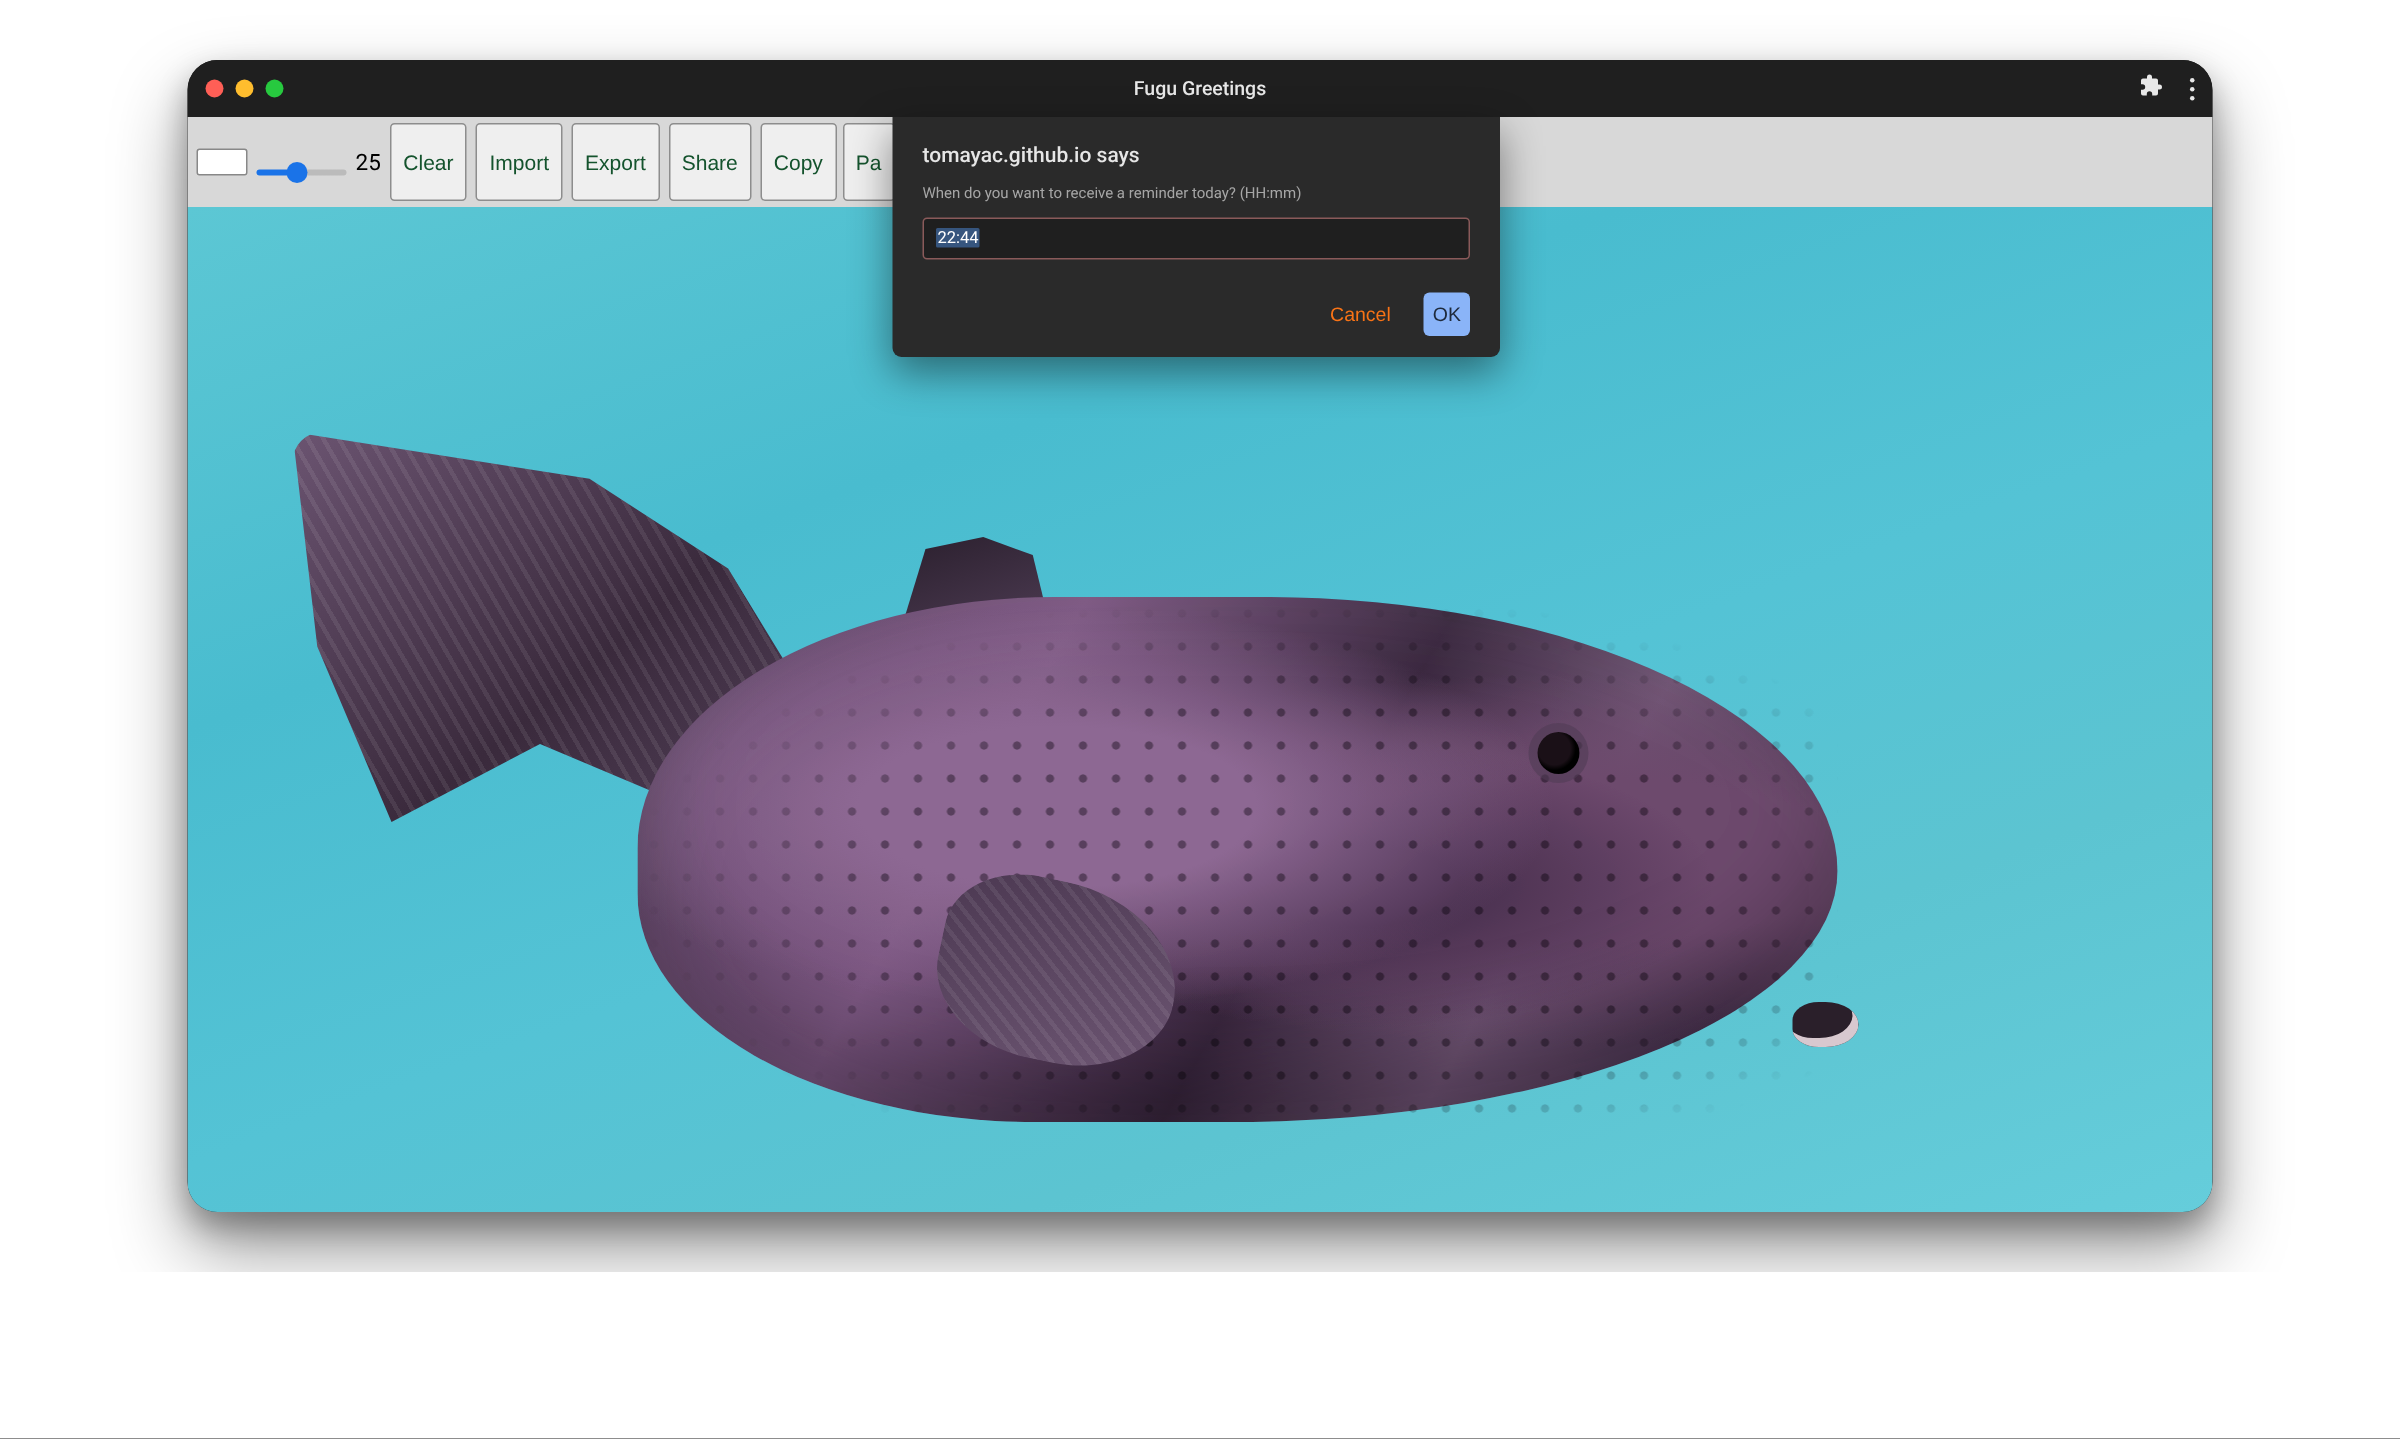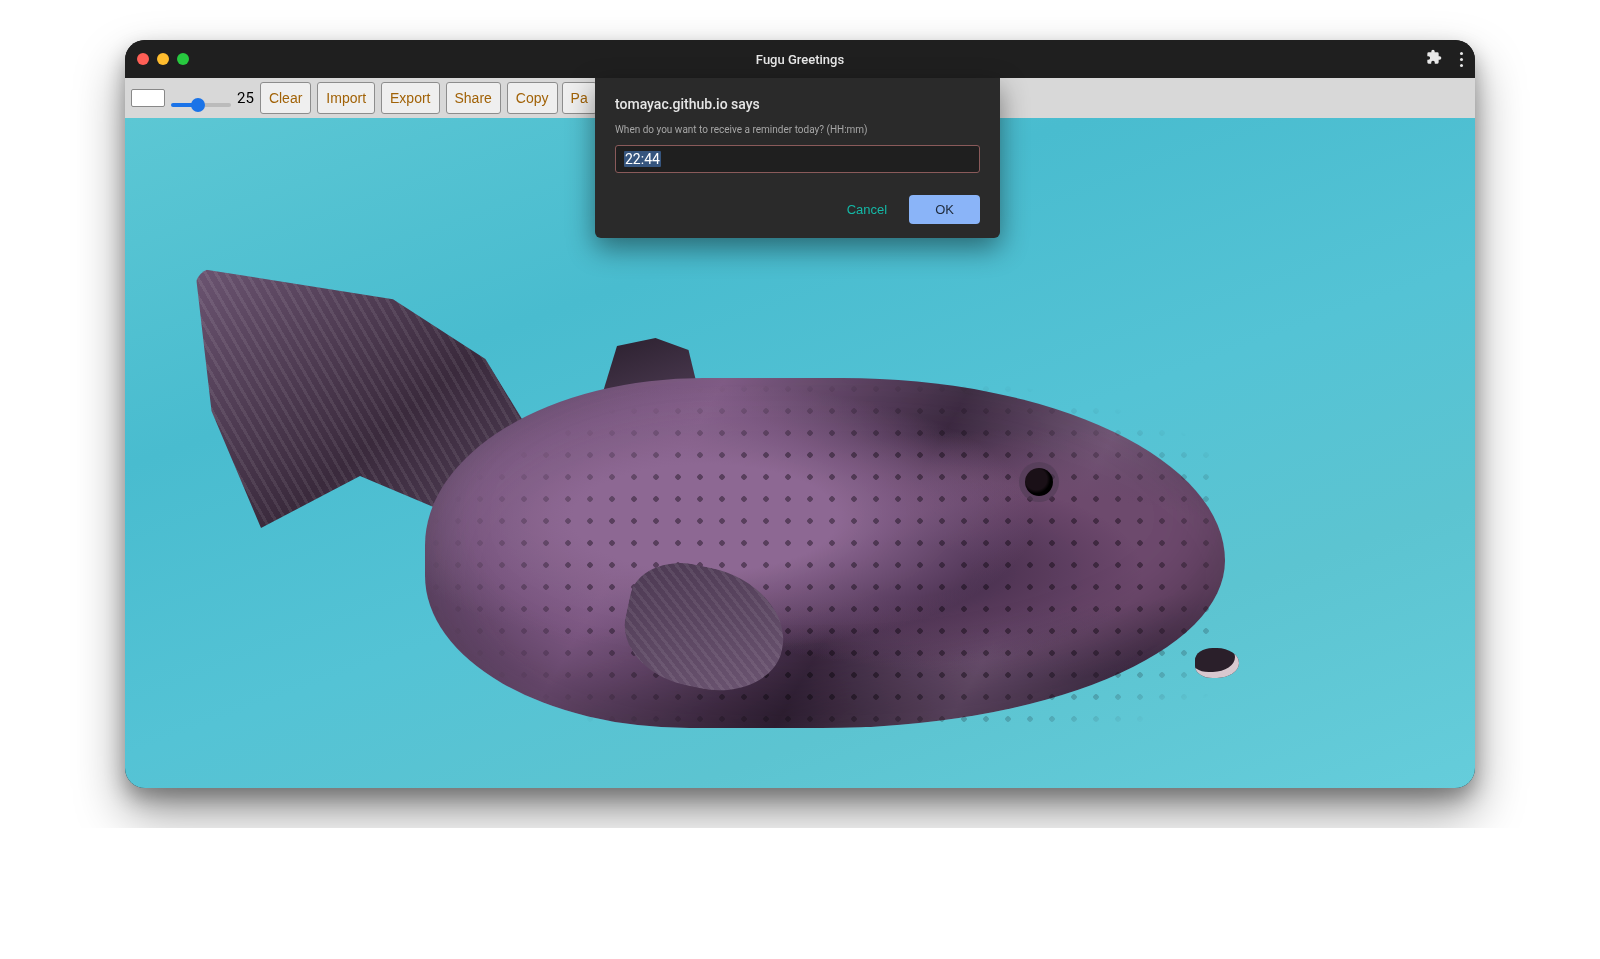--- a/index.html
+++ b/index.html
@@ -121,22 +121,22 @@
       font-size: 15px;
       color: #000;
       margin-left: 2px;
     }
 
     .tb-btn {
       background: #efefef;
       border: 1px solid #8d8d8d;
       border-radius: 3px;
       font-size: 14px;
-      padding: 7px 8px;
-      color: #a16207;
+      padding: 17px 8px;
+      color: #14532d;
       cursor: pointer;
     }
 
     .canvas-area {
       position: relative;
       width: 100%;
       height: 670px;
       background: linear-gradient(160deg, #5cc7d4 0%, #49bccf 30%, #54c3d5 55%, #5cc4d1 75%, #65cddb 100%);
       overflow: hidden;
     }
@@ -255,54 +255,54 @@
     .dialog-footer {
       display: flex;
       justify-content: flex-end;
       gap: 10px;
       margin-top: 22px;
       align-items: center;
     }
     .btn-cancel {
       background: transparent;
       border: none;
-      color: #14b8a6;
+      color: #f97316;
       font-size: 13px;
       padding: 6px 12px;
       cursor: pointer;
     }
     .btn-ok {
       background: #8ab4f8;
       color: #1e2a3b;
       border: none;
       border-radius: 4px;
       font-size: 13px;
       font-weight: 500;
-      padding: 7px 26px;
+      padding: 7px 6px;
       cursor: pointer;
     }
 
     .hidden-btn {
       margin-left: -2px;
     }
 
     .selected-text {
       background: #36557e;
       color: #fff;
       padding: 0 1px;
       border-radius: 1px;
     }
     .input-fake {
       width: 100%;
       background: #1f1f1f;
       border: 1px solid #8a5a5a;
       border-radius: 3px;
       padding: 5px 8px;
       color: #dadada;
-      font-size: 14px;
+      font-size: 11px;
       line-height: 16px;
       height: 28px;
     }
   </style>
 </head>
 <body>
 
 <div class="window">
 
   <div class="titlebar">

